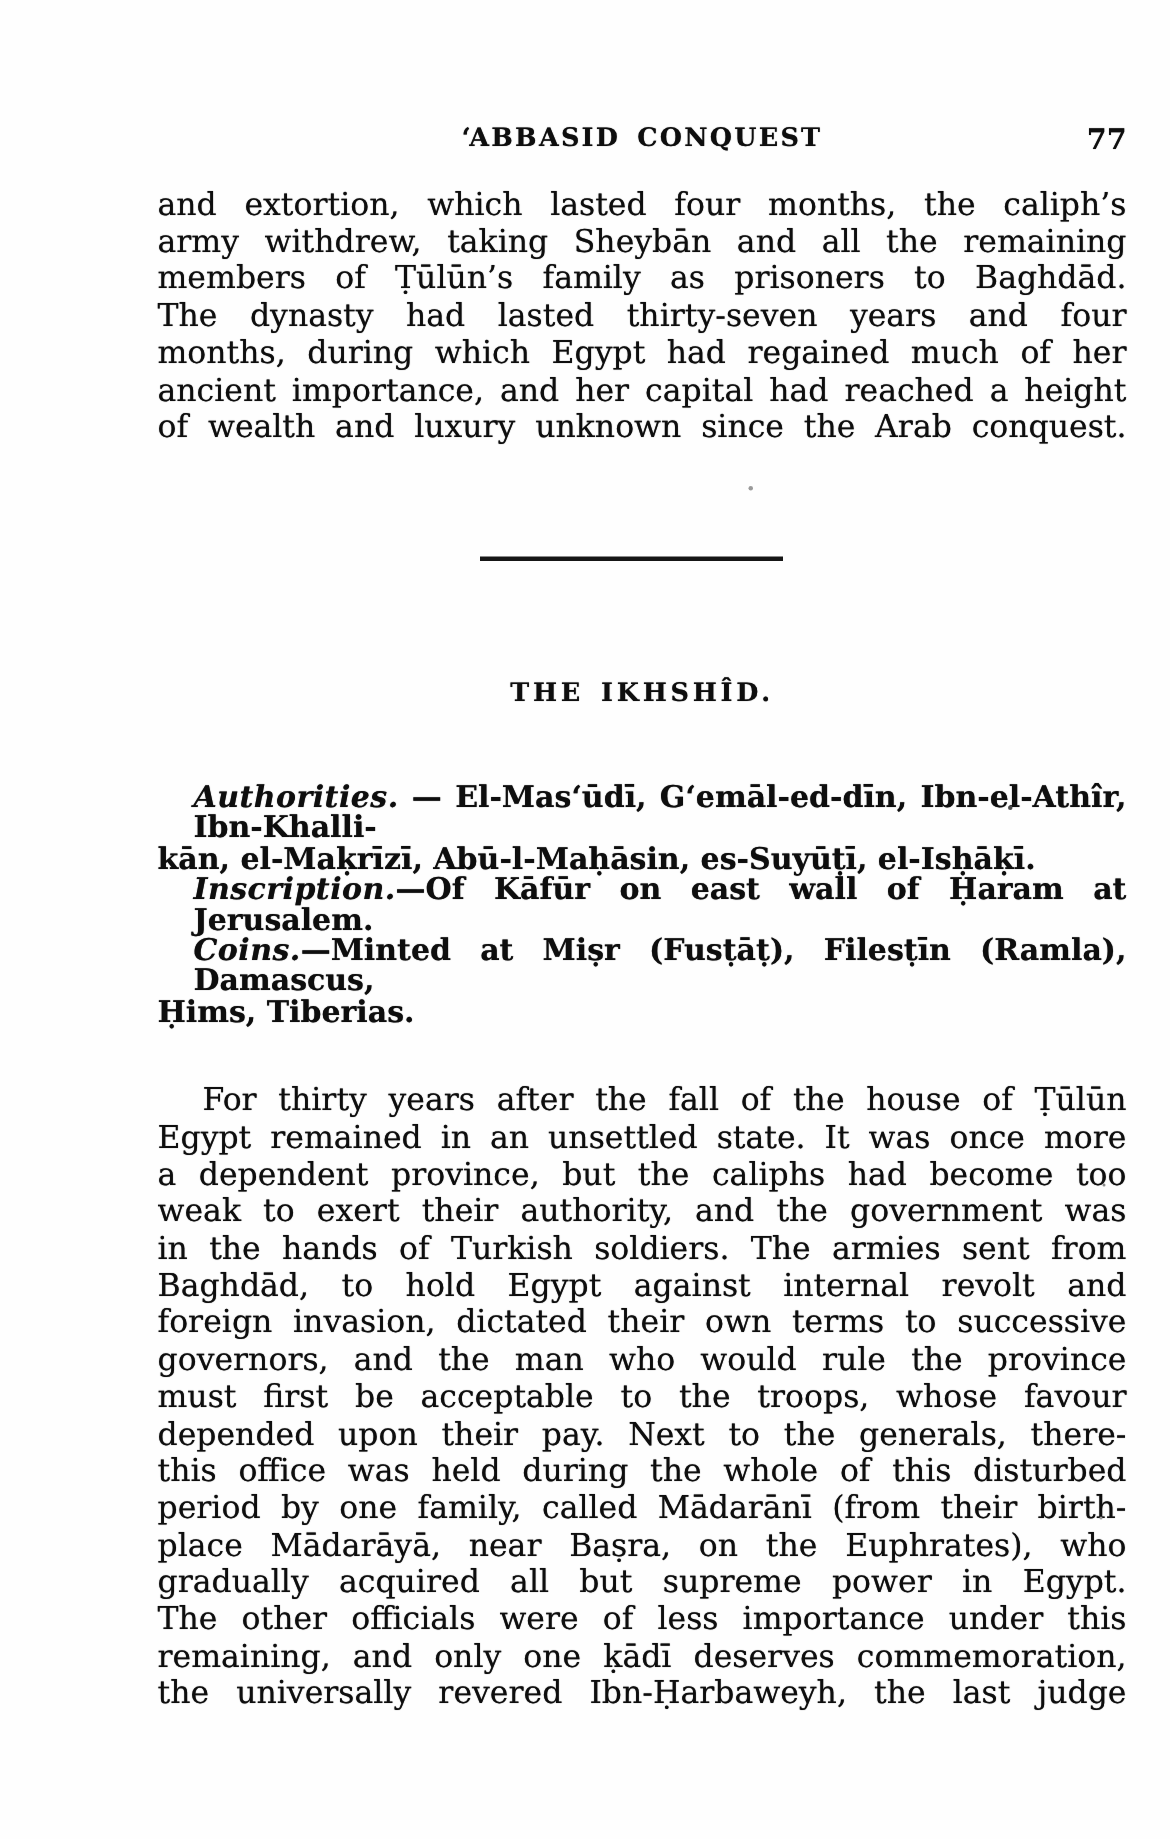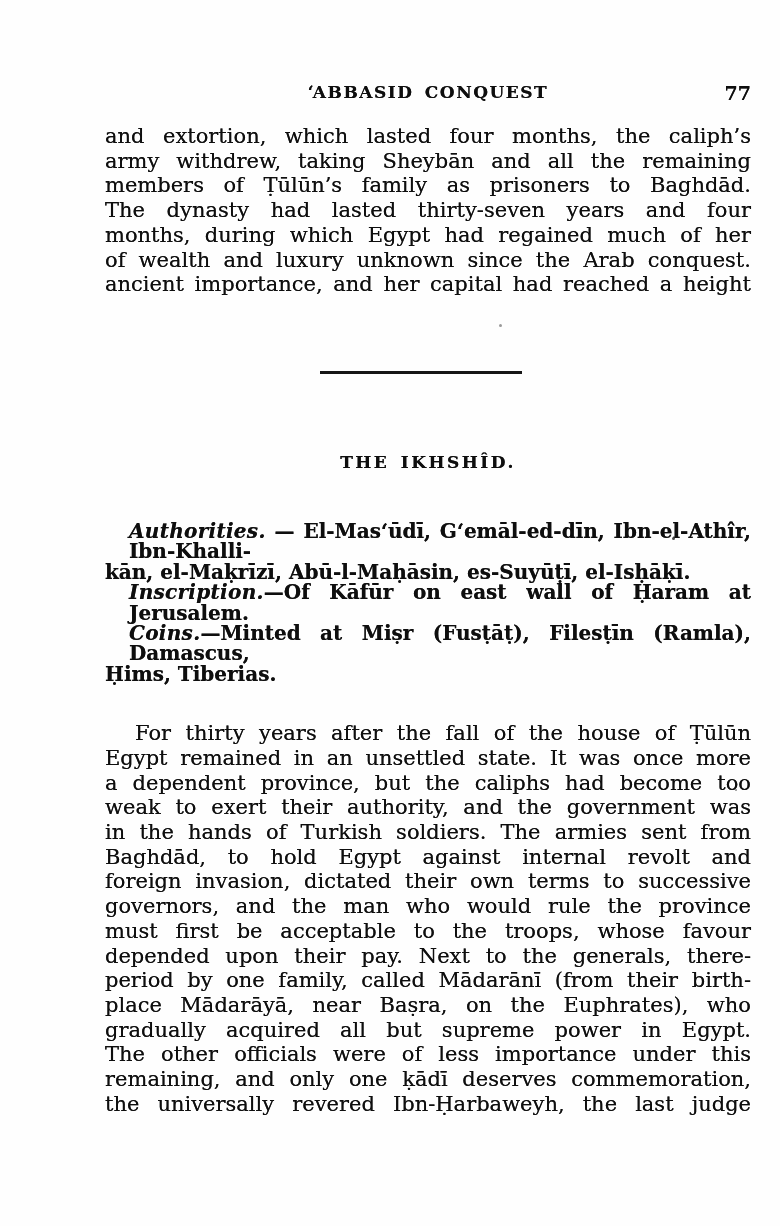--- a/index.html
+++ b/index.html
@@ -89,22 +89,22 @@
       <span class="running-title">‘ABBASID CONQUEST</span>
       <span class="page-number">77</span>
     </div>
 
     <div class="para para-cont">
         <div class="tline jl"><span>and extortion, which lasted four months, the caliph’s</span></div>
         <div class="tline jl"><span>army withdrew, taking Sheybān and all the remaining</span></div>
         <div class="tline jl"><span>members of Ṭūlūn’s family as prisoners to Baghdād.</span></div>
         <div class="tline jl"><span>The dynasty had lasted thirty-seven years and four</span></div>
         <div class="tline jl"><span>months, during which Egypt had regained much of her</span></div>
+        <div class="tline jl"><span>ancient importance, and her capital had reached a height</span></div>
         <div class="tline jl"><span>of wealth and luxury unknown since the Arab conquest.</span></div>
-        <div class="tline jl"><span>ancient importance, and her capital had reached a height</span></div>
       </div>
 
     <hr class="divider">
 
     <div class="section-heading">THE IKHSHÎD.</div>
 
     <div class="bib">
         <div class="tline jl ind"><i>Authorities.</i><span> — El-Mas‘ūdī, G‘emāl-ed-dīn, Ibn-el-Athîr, Ibn-Khalli-</span></div>
         <div class="tline"><span>kān, el-Maḳrīzī, Abū-l-Maḥāsin, es-Suyūṭī, el-Isḥāḳī.</span></div>
         <div class="tline ind"><i>Inscription.</i><span>—Of Kāfūr on east wall of Ḥaram at Jerusalem.</span></div>
@@ -116,20 +116,21 @@
         <div class="tline jl ind"><span>For thirty years after the fall of the house of Ṭūlūn</span></div>
         <div class="tline jl"><span>Egypt remained in an unsettled state.  It was once more</span></div>
         <div class="tline jl"><span>a dependent province, but the caliphs had become too</span></div>
         <div class="tline jl"><span>weak to exert their authority, and the government was</span></div>
         <div class="tline jl"><span>in the hands of Turkish soldiers.  The armies sent from</span></div>
         <div class="tline jl"><span>Baghdād, to hold Egypt against internal revolt and</span></div>
         <div class="tline jl"><span>foreign invasion, dictated their own terms to successive</span></div>
         <div class="tline jl"><span>governors, and the man who would rule the province</span></div>
         <div class="tline jl"><span>must first be acceptable to the troops, whose favour</span></div>
         <div class="tline jl"><span>depended upon their pay.  Next to the generals, there-</span></div>
+        <div class="tline jl"><span>this office was held during the whole of this disturbed</span></div>
         <div class="tline jl"><span>period by one family, called Mādarānī (from their birth-</span></div>
         <div class="tline jl"><span>place Mādarāyā, near Baṣra, on the Euphrates), who</span></div>
         <div class="tline jl"><span>gradually acquired all but supreme power in Egypt.</span></div>
         <div class="tline jl"><span>The other officials were of less importance under this</span></div>
         <div class="tline jl"><span>remaining, and only one ḳādī deserves commemoration,</span></div>
         <div class="tline jl"><span>the universally revered Ibn-Ḥarbaweyh, the last judge</span></div>
       </div>
 
   </div>
 

